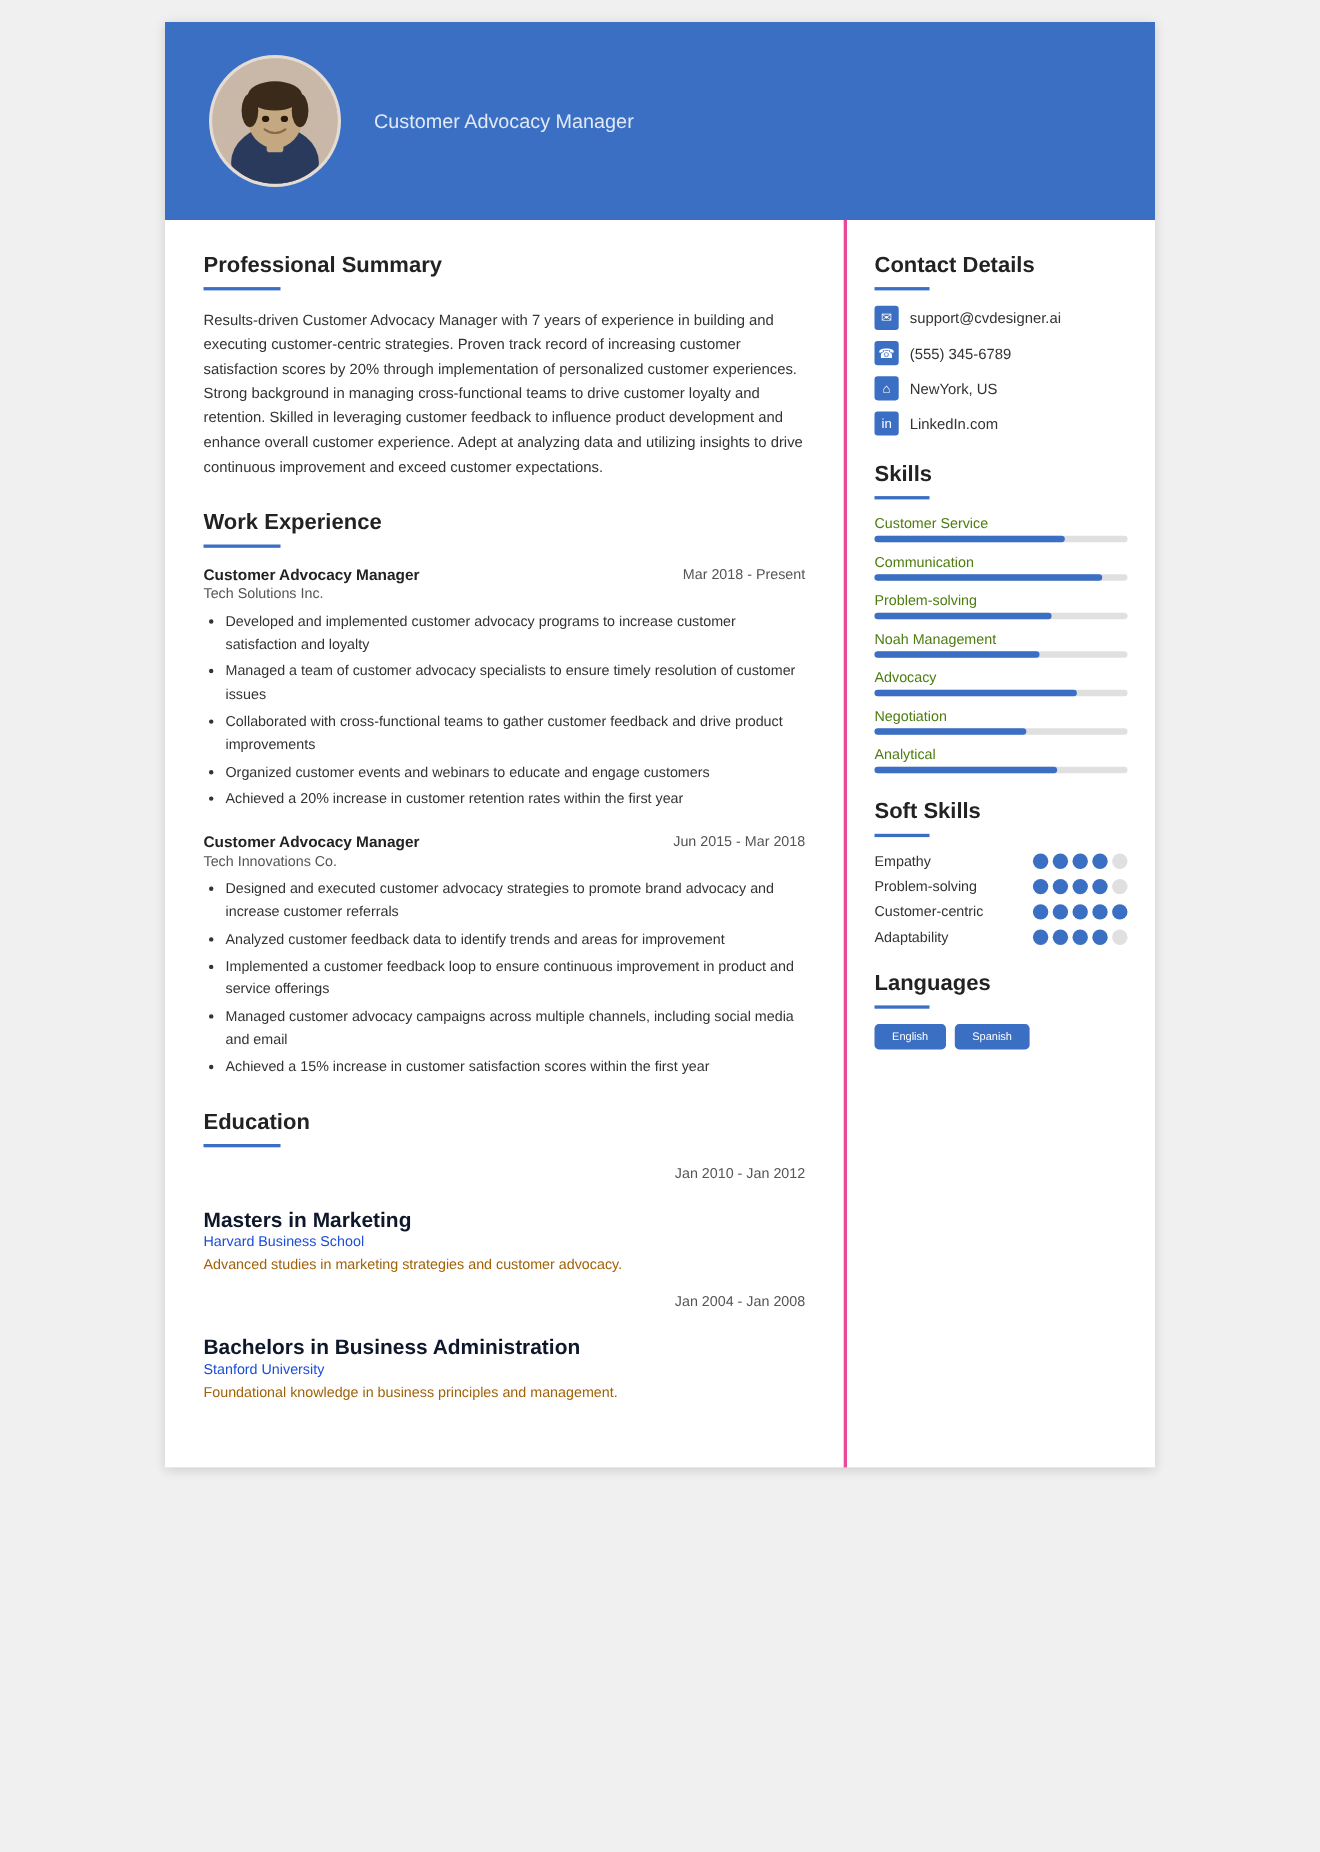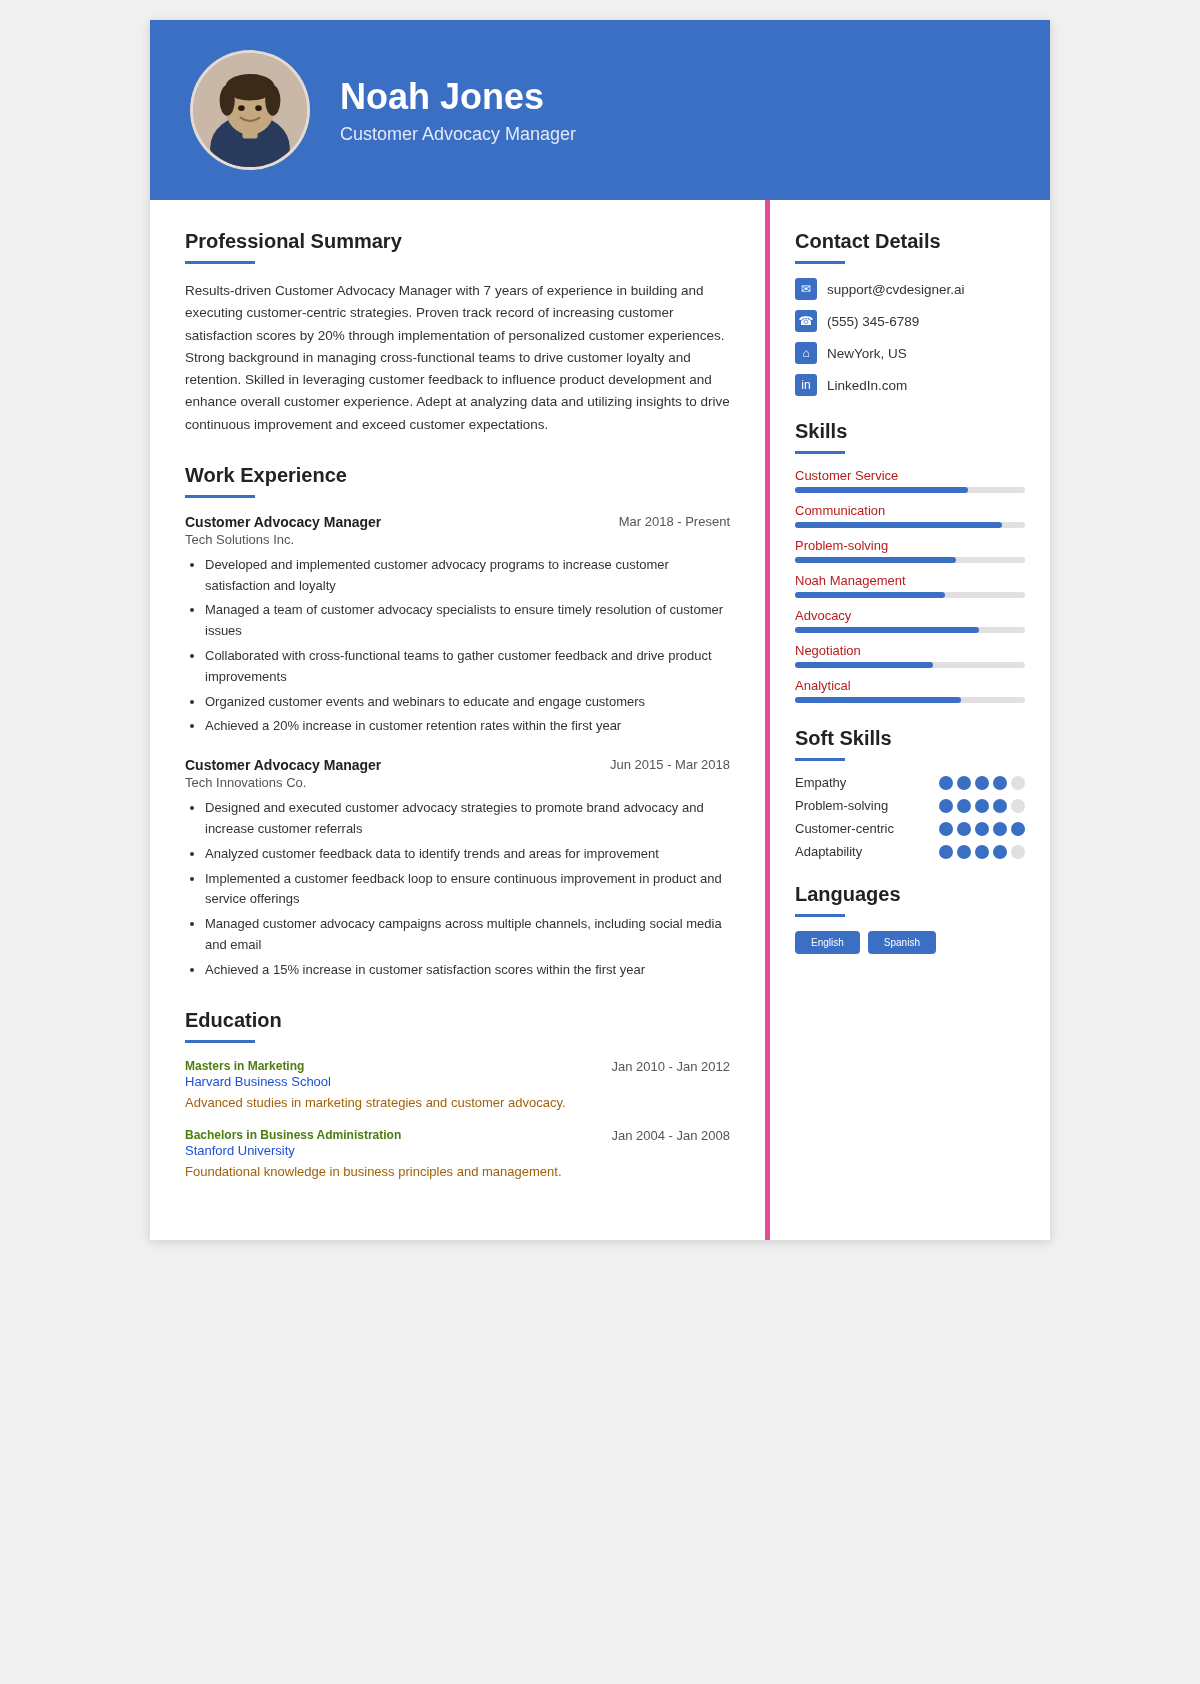--- a/index.html
+++ b/index.html
@@ -50,21 +50,21 @@
       font-size: 18px;
       font-weight: normal;
     }
     
     .body {
       display: flex;
     }
     .main-col {
       flex: 1;
       padding: 30px 35px;
-      border-right: 5px solid #ec4899;
+      border-right: 3px solid #ec4899;
     }
     .side-col {
       width: 280px;
       padding: 30px 25px;
       flex-shrink: 0;
     }
     
     .section-title {
       font-size: 20px;
       font-weight: bold;
@@ -125,22 +125,23 @@
     .edu-entry {
       margin-bottom: 16px;
     }
     .edu-header {
       display: flex;
       justify-content: space-between;
       align-items: flex-start;
     }
     .edu-degree {
       font-weight: bold;
-      font-size: 12px;
-      color: #4d7c0f;
+      font-size: 19px;
+      color: #0f172a;
+      margin-top: 40px;
     }
     .edu-date {
       font-size: 13px;
       color: #555;
       white-space: nowrap;
       margin-left: 10px;
     }
     .edu-school {
       font-size: 13px;
       color: #1d4ed8;
@@ -171,21 +172,21 @@
       color: white;
       font-size: 12px;
       flex-shrink: 0;
     }
     
     .skill-item {
       margin-bottom: 10px;
     }
     .skill-name {
       font-size: 13px;
-      color: #b91c1c;
+      color: #4d7c0f;
       margin-bottom: 4px;
     }
     .skill-bar-bg {
       height: 6px;
       background: #e0e0e0;
       border-radius: 3px;
       width: 100%;
     }
     .skill-bar-fill {
       height: 6px;
@@ -265,21 +266,20 @@
         <ellipse cx="36" cy="50" rx="8" ry="16" fill="#3a2a1a"></ellipse>
         <ellipse cx="84" cy="50" rx="8" ry="16" fill="#3a2a1a"></ellipse>
 
         <ellipse cx="51" cy="58" rx="3.5" ry="3" fill="#2a1a0a"></ellipse>
         <ellipse cx="69" cy="58" rx="3.5" ry="3" fill="#2a1a0a"></ellipse>
 
         <path d="M50 68 Q60 75 70 68" stroke="#8a6a4a" stroke-width="2" fill="none" stroke-linecap="round"></path>
       </svg>
     </div>
     <div class="header-text">
-      <h1>Noah Jones</h1>
       <h2>Customer Advocacy Manager</h2>
     </div>
   </div>
 
   <div class="body">
 
     <div class="main-col">
 
       <div class="section">
         <div class="section-title">Professional Summary</div>

